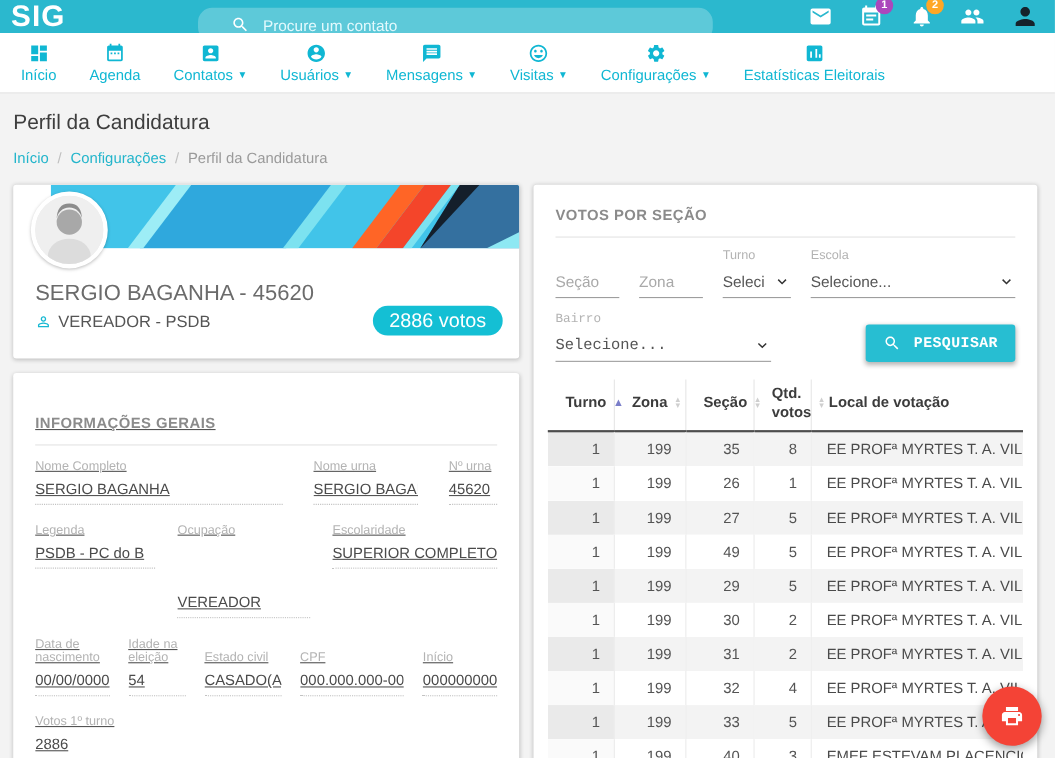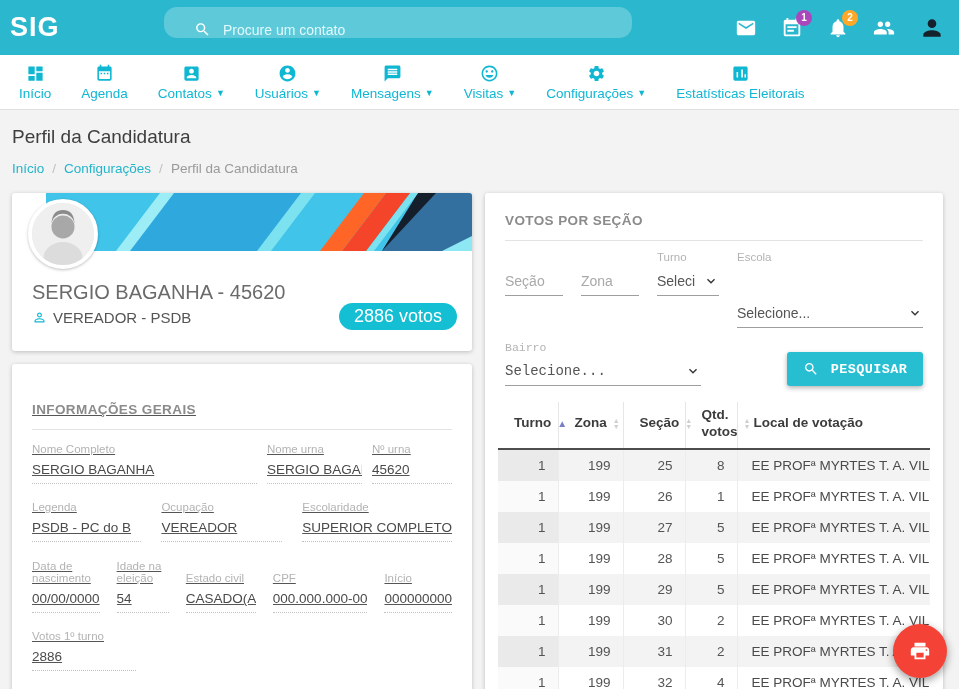--- a/index.html
+++ b/index.html
@@ -7,31 +7,31 @@
   body {
     font-family: "Liberation Sans", sans-serif;
     background: #f3f3f3;
     color: #555;
     position: relative;
   }
   svg { display: block; }
 
   
   .app-header {
-    height: 55px; background: #2bb8ce;
+    height: 30px; background: #2bb8ce;
     display: flex; align-items: center; position: relative;
   }
   .logo {
     margin-left: 10px; color: #fff; font-size: 27px; font-weight: 800;
     letter-spacing: 1px; cursor: pointer;
   }
   .search-box {
-    position: absolute; left: 164px; top: 7px; width: 468px; height: 31px;
+    position: absolute; left: 180px; top: 7px; width: 468px; height: 31px;
     background: rgba(255,255,255,.24); border-radius: 13px;
-    display: flex; align-items: flex-end; padding: 0 10px;
+    display: flex; align-items: center; padding: 0 10px;
   }
   .search-box svg { width: 17px; height: 17px; fill: #fff; margin: 0 12px 0 20px; }
   .search-box input {
     flex: 1; border: none; background: transparent; outline: none;
     color: #fff; font-size: 14px; font-family: inherit;
   }
   .search-box input::placeholder { color: #eafcff; opacity: .95; }
   .header-icons {
     margin-left: auto; display: flex; align-items: center; gap: 24px;
     padding-right: 14px;
@@ -125,21 +125,21 @@
     border-bottom: 1px solid #9e9e9e; padding: 7px 0 6px; cursor: pointer;
   }
   .f-control .sel-value { font-size: 14px; color: #555; white-space: nowrap; overflow: hidden; }
   .f-control svg { width: 16px; height: 16px; fill: #333; flex: none; }
   .f-input input {
     border: none; border-bottom: 1px solid #9e9e9e; outline: none; background: transparent;
     font-size: 14px; color: #555; padding: 7px 0 6px; width: 100%; font-family: inherit;
   }
   .f-input input::placeholder { color: #a9a9a9; }
   .w-secao { width: 58px; } .w-zona { width: 58px; } .w-turno { width: 62px; }
-  .w-escola { flex: 1; gap: 32px; } .w-bairro { width: 196px; }
+  .w-escola { flex: 1; } .w-bairro { width: 196px; }
   .filters-row2 { display: flex; margin-top: 13px; align-items: flex-end; font-family: Liberation Mono, monospace; }
   .search-btn {
     margin-left: auto; width: 136px; height: 34px; border: none; border-radius: 3px;
     background: #27bed2; color: #fff; font-weight: bold; font-size: 13.5px;
     font-family: inherit; letter-spacing: .4px; cursor: pointer;
     display: flex; align-items: center; justify-content: center; gap: 12px;
     box-shadow: 0 2px 5px rgba(0,0,0,.3);
   }
   .search-btn svg { width: 16px; height: 16px; fill: #fff; }
 
@@ -335,41 +335,41 @@
             </svg>
           <span>VEREADOR - PSDB</span>
         </div>
         <button class="votes-pill">2886 votos</button>
       </section>
 
       <section class="card info-card">
         <h2 class="card-heading">INFORMAÇÕES GERAIS</h2>
         <hr class="heading-rule">
 
-        <div class="frow" style="gap:10px;">
+        <div class="frow" style="gap:28px;">
           <div class="field" style="width:225px;">
             <label>Nome Completo</label>
               <div class="fvalue">SERGIO BAGANHA</div>
           </div>
           <div class="field" style="width:95px;">
             <label>Nome urna</label>
               <div class="fvalue">SERGIO BAGANHA</div>
           </div>
           <div class="field" style="flex:1;">
             <label>Nº urna</label>
               <div class="fvalue">45620</div>
           </div>
         </div>
 
         <div class="frow" style="gap:20px; margin-top:14px;">
           <div class="field" style="width:125px;">
             <label>Legenda</label>
               <div class="fvalue">PSDB - PC do B</div>
           </div>
-          <div class="field" style="width:138px;">
+          <div class="field" style="width:138px;gap:45px;">
             <label>Ocupação</label>
               <div class="fvalue">VEREADOR</div>
           </div>
           <div class="field" style="flex:1;">
             <label>Escolaridade</label>
               <div class="fvalue">SUPERIOR COMPLETO</div>
           </div>
         </div>
 
         <div class="frow" style="gap:17px; margin-top:14px;">
@@ -498,42 +498,42 @@
                 <span class="th-flex">
                     <span>Local de votação</span>
                   </span>
               </th>
             </tr>
           </thead>
           <tbody>
               <tr class="odd">
                 <td class="sorted num">1</td>
                 <td class="num">199</td>
-                <td class="num">25</td>
+                <td class="num">35</td>
                 <td class="num">8</td>
                 <td>EE PROFª MYRTES T. A. VILLELA</td>
               </tr>
               <tr class="even">
                 <td class="sorted num">1</td>
                 <td class="num">199</td>
                 <td class="num">26</td>
                 <td class="num">1</td>
                 <td>EE PROFª MYRTES T. A. VILLELA</td>
               </tr>
               <tr class="odd">
                 <td class="sorted num">1</td>
                 <td class="num">199</td>
                 <td class="num">27</td>
                 <td class="num">5</td>
                 <td>EE PROFª MYRTES T. A. VILLELA</td>
               </tr>
               <tr class="even">
                 <td class="sorted num">1</td>
                 <td class="num">199</td>
-                <td class="num">28</td>
+                <td class="num">49</td>
                 <td class="num">5</td>
                 <td>EE PROFª MYRTES T. A. VILLELA</td>
               </tr>
               <tr class="odd">
                 <td class="sorted num">1</td>
                 <td class="num">199</td>
                 <td class="num">29</td>
                 <td class="num">5</td>
                 <td>EE PROFª MYRTES T. A. VILLELA</td>
               </tr>

